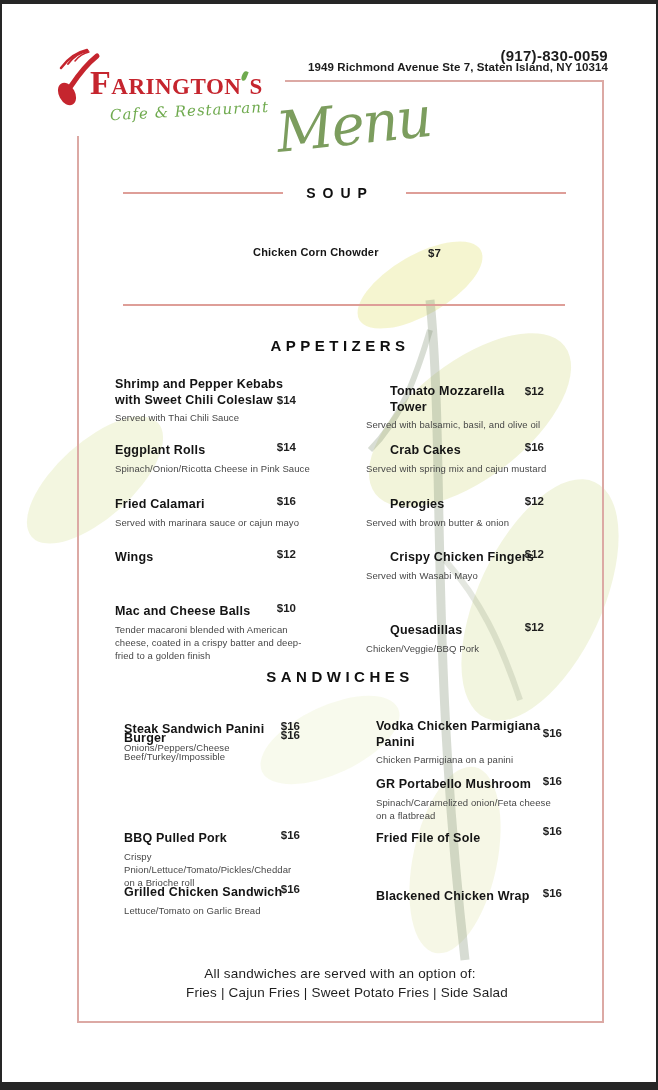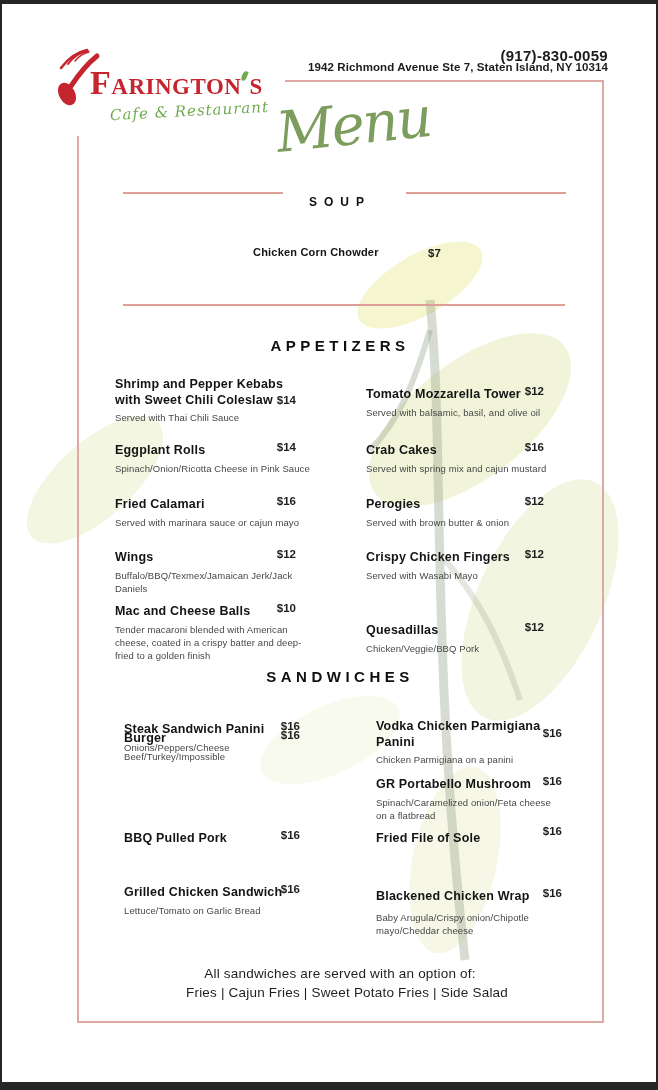--- a/index.html
+++ b/index.html
@@ -50,21 +50,21 @@
     position:absolute; left:276px; top:92px;
     font-family:"DejaVu Serif", serif; font-style:italic;
     font-size:56px; color:#7c9d5e; transform:rotate(-6deg); letter-spacing:-2px;
   }
 
   
   .section-title {
     position:absolute; left:77px; width:526px; text-align:center;
     font-weight:800; color:#0f0f0f;
   }
-  .soup-title { top:195px; font-size:12px; letter-spacing:7px; }
+  .soup-title { top:185px; font-size:14px; letter-spacing:7px; }
   .appetizers-title { top:337px; font-size:15px; letter-spacing:4.5px; }
   .sandwiches-title { top:668px; font-size:15px; letter-spacing:4.5px; }
   .rule { position:absolute; height:2px; background:#de9e98; }
   .rule-soup-left  { left:123px; top:192px; width:160px; }
   .rule-soup-right { left:406px; top:192px; width:160px; }
   .rule-soup-bottom{ left:123px; top:304px; width:442px; }
 
   
   .soup-item-name  { position:absolute; left:253px; top:246px; font-weight:700; font-size:11px; color:#141414; letter-spacing:0.2px; }
   .soup-item-price { position:absolute; left:428px; top:247px; font-weight:700; font-size:11.5px; color:#1e1e1e; }
@@ -73,21 +73,21 @@
   .item { position:absolute; }
   .app-left   { left:115px; width:181px; }
   .app-right  { left:366px; width:178px; }
   .sand-left  { left:124px; width:176px; }
   .sand-right { left:376px; width:186px; }
   .item .name {
     display:inline-block; font-weight:700; font-size:12.5px; line-height:1.25;
     color:#141414; letter-spacing:0.2px;
   }
   .app-left  .name { max-width:178px; }
-  .app-right .name { max-width:165px; }
+  .app-right .name { max-width:165px;margin-left:24px; }
   .sand-left .name { max-width:170px; }
   .sand-right .name{ max-width:170px; }
   .name.wide { max-width:192px !important; }
   .item .price { position:absolute; right:0; top:1px; font-weight:700; font-size:11.5px; color:#1e1e1e; }
   .item .price.low { top:17px; }
   .item .price.mid { top:8px; }
   .item .desc {
     margin-top:3px; font-size:9.5px; line-height:1.4; color:#474747; letter-spacing:0.1px;
   }
   .app-left  .desc { width:195px; }
@@ -132,21 +132,21 @@
           <path d="M4 22 C 12 11, 21 6, 30 4" stroke="#c5252e" stroke-width="2.5" fill="none" stroke-linecap="round"></path>
           <path d="M11 18 C 17 10, 24 6, 31 5" stroke="#c5252e" stroke-width="2" fill="none" stroke-linecap="round"></path>
           <path d="M18 15 C 22 10, 27 7, 32 6" stroke="#c5252e" stroke-width="1.5" fill="none" stroke-linecap="round"></path>
         </svg>
       </span>
       <div class="brand-name"><span class="brand-initial">F</span><span>ARINGTON</span><span class="leaf-apo"></span><span>S</span></div>
       <div class="brand-tagline">Cafe &amp; Restaurant</div>
     </div>
 
     <div class="contact phone">(917)-830-0059</div>
-    <div class="contact address">1942 Richmond Avenue Ste 7, Staten Island, NY 10314</div>
+    <div class="contact address">1949 Richmond Avenue Ste 7, Staten Island, NY 10314</div>
 
     <div class="script-title">Menu</div>
 
     <div class="rule rule-soup-left"></div>
     <div class="section-title soup-title">SOUP</div>
     <div class="rule rule-soup-right"></div>
     <div class="soup-item-name">Chicken Corn Chowder</div>
     <div class="soup-item-price">$7</div>
     <div class="rule rule-soup-bottom"></div>
 
@@ -163,21 +163,20 @@
       <div class="desc">Spinach/Onion/Ricotta Cheese in Pink Sauce</div>
     </div>
     <div class="item app-left" style="top:494px">
       <span class="name">Fried Calamari</span>
       <span class="price">$16</span>
       <div class="desc">Served with marinara sauce or cajun mayo</div>
     </div>
     <div class="item app-left" style="top:547px">
       <span class="name">Wings</span>
       <span class="price">$12</span>
-      <div class="desc">Buffalo/BBQ/Texmex/Jamaican Jerk/Jack Daniels</div>
     </div>
     <div class="item app-left" style="top:601px">
       <span class="name">Mac and Cheese Balls</span>
       <span class="price">$10</span>
       <div class="desc">Tender macaroni blended with American cheese, coated in a crispy batter and deep-fried to a golden finish</div>
     </div>
 
     <div class="item app-right" style="top:384px">
       <span class="name">Tomato Mozzarella Tower</span>
       <span class="price">$12</span>
@@ -212,20 +211,21 @@
       <div class="desc">Onions/Peppers/Cheese</div>
     </div>
     <div class="item sand-left" style="top:728px">
       <span class="name">Burger</span>
       <span class="price">$16</span>
       <div class="desc">Beef/Turkey/Impossible</div>
     </div>
     <div class="item sand-left" style="top:828px">
       <span class="name">BBQ Pulled Pork</span>
       <span class="price">$16</span>
+      <div class="desc">Crispy Pnion/Lettuce/Tomato/Pickles/Cheddar on a Brioche roll</div>
     </div>
     <div class="item sand-left" style="top:882px">
       <span class="name">Grilled Chicken Sandwich</span>
       <span class="price">$16</span>
       <div class="desc">Lettuce/Tomato on Garlic Bread</div>
     </div>
 
     <div class="item sand-right" style="top:719px">
       <span class="name">Vodka Chicken Parmigiana Panini</span>
       <span class="price mid">$16</span>
@@ -236,21 +236,20 @@
       <span class="price">$16</span>
       <div class="desc">Spinach/Caramelized onion/Feta cheese on a flatbread</div>
     </div>
     <div class="item sand-right" style="top:828px">
       <span class="name">Fried File of Sole</span>
       <span class="price" style="top:-3px">$16</span>
     </div>
     <div class="item sand-right" style="top:886px">
       <span class="name">Blackened Chicken Wrap</span>
       <span class="price">$16</span>
-      <div class="desc" style="margin-top:6px">Baby Arugula/Crispy onion/Chipotle mayo/Cheddar cheese</div>
     </div>
 
     <div class="footer-line l1">All sandwiches are served with an option of:</div>
     <div class="footer-line l2">Fries | Cajun Fries | Sweet Potato Fries | Side Salad</div>
   </div>
 
   <div class="edge-top"></div>
   <div class="edge-bottom"></div>
   <div class="edge-left"></div>
   <div class="edge-right"></div>

